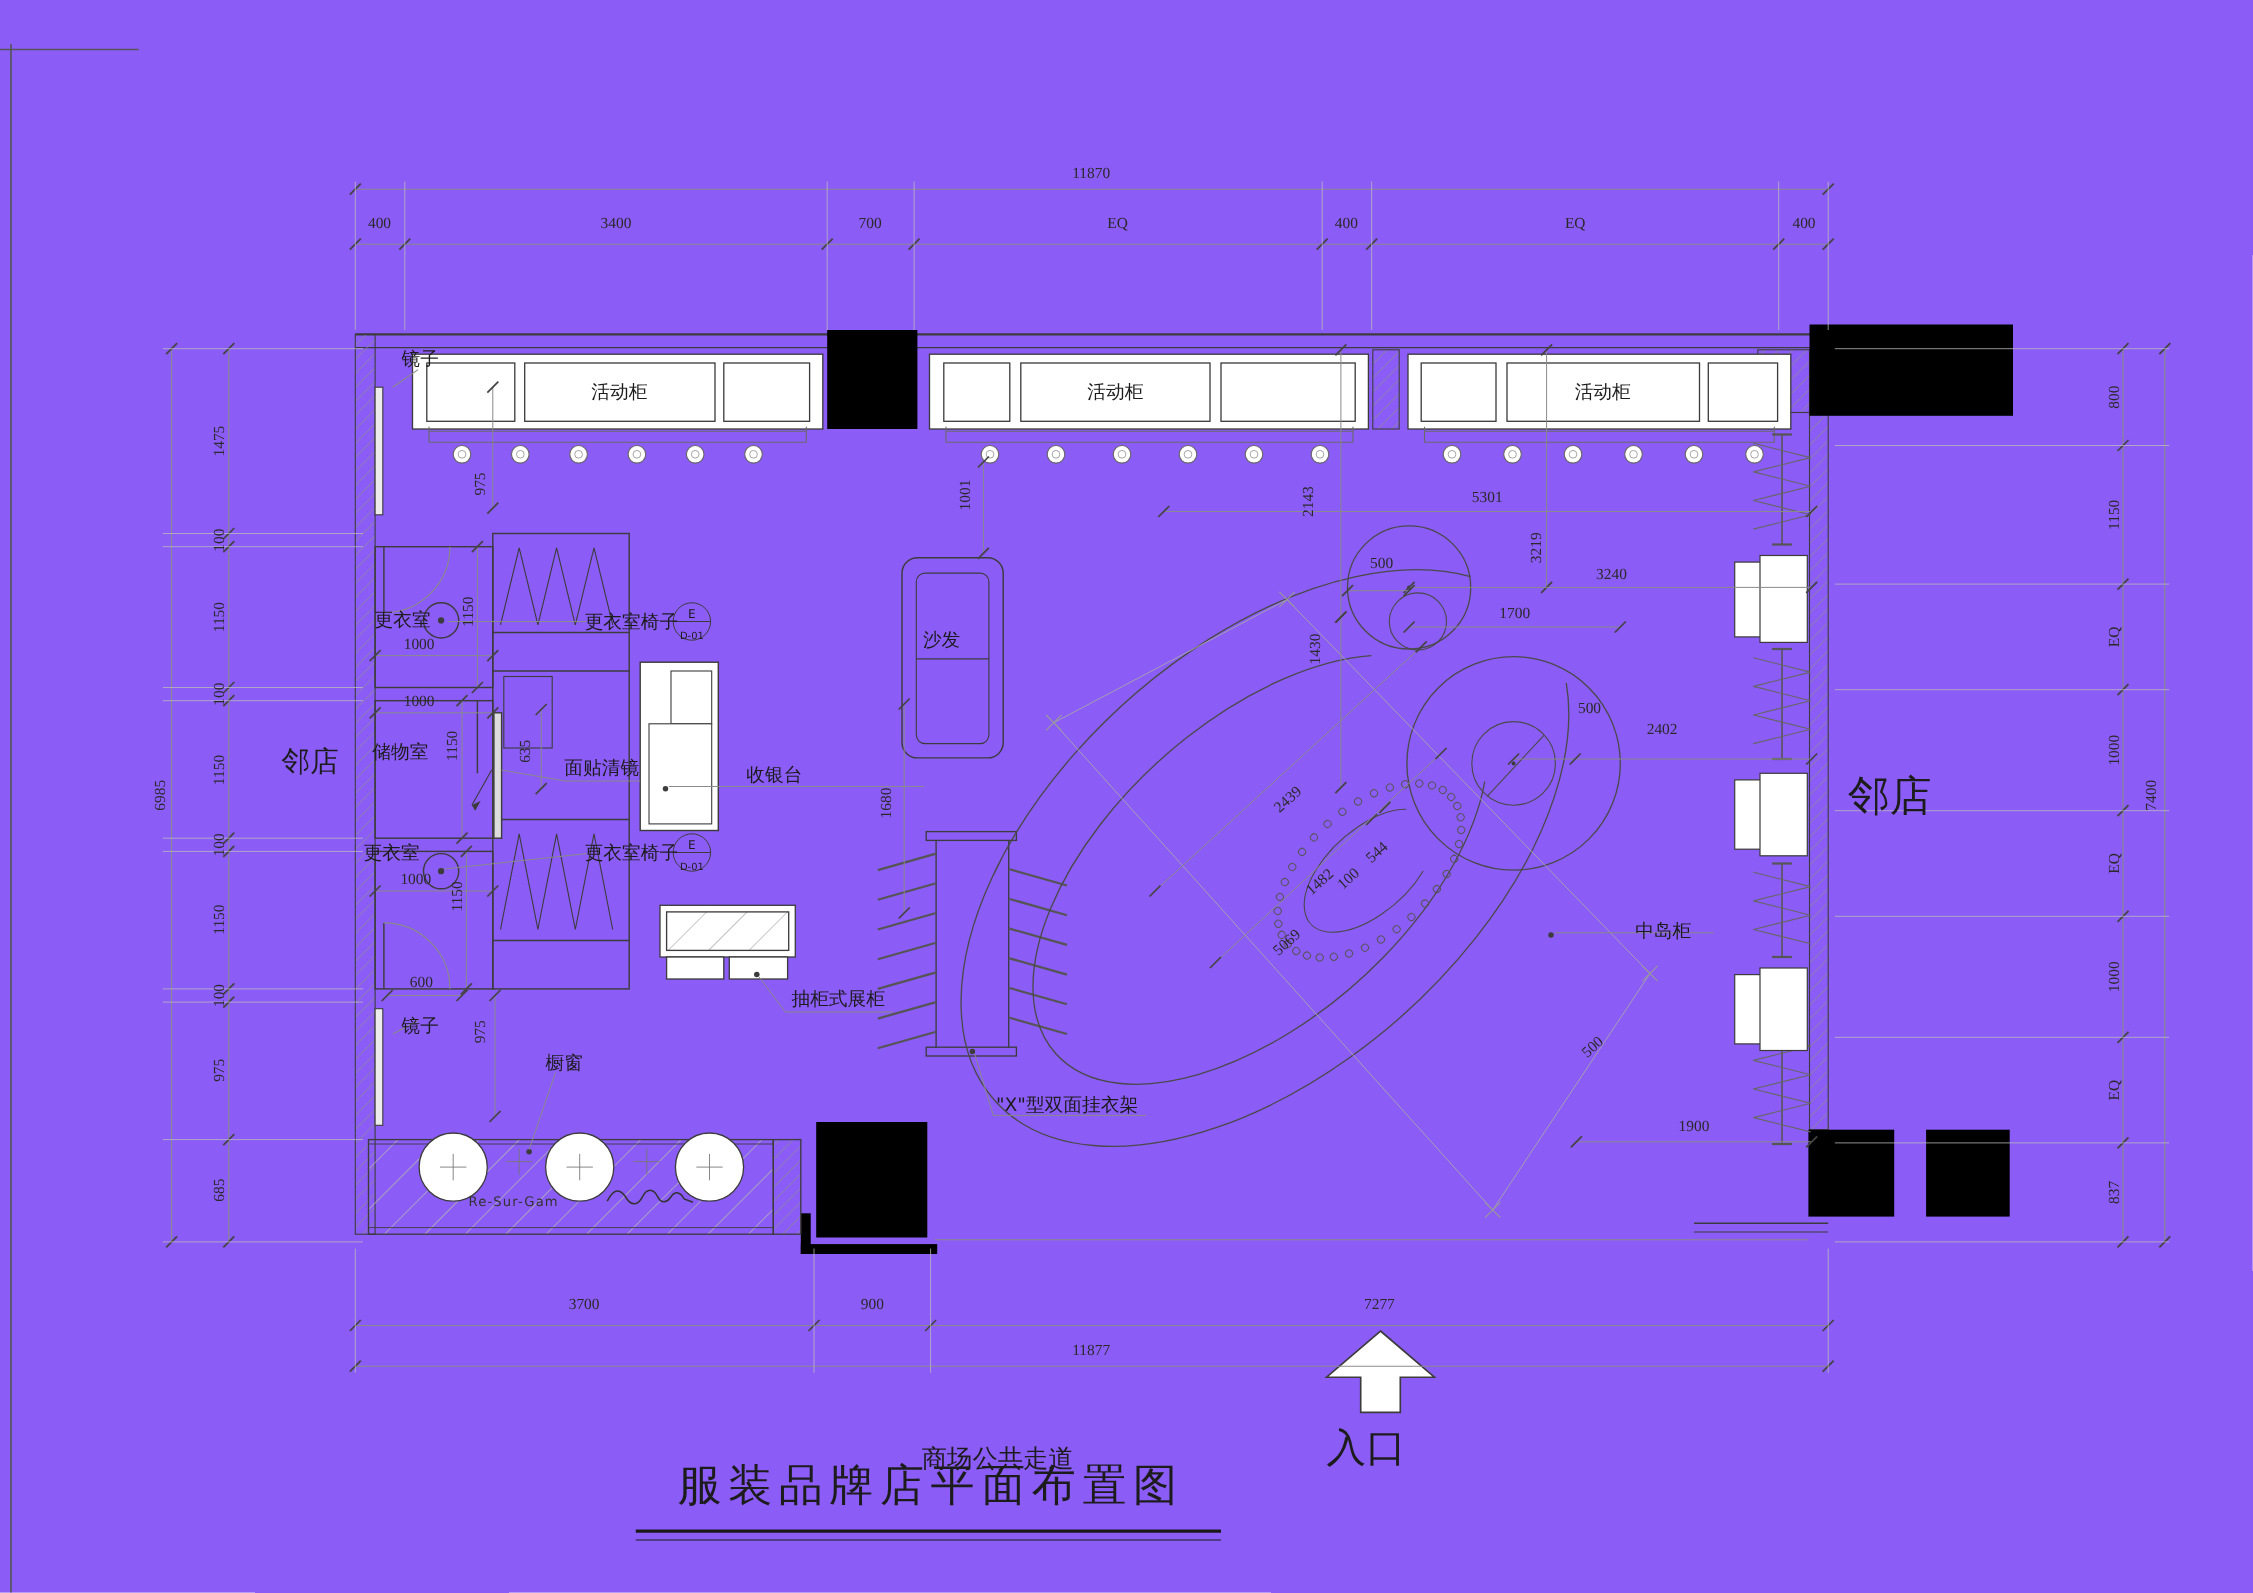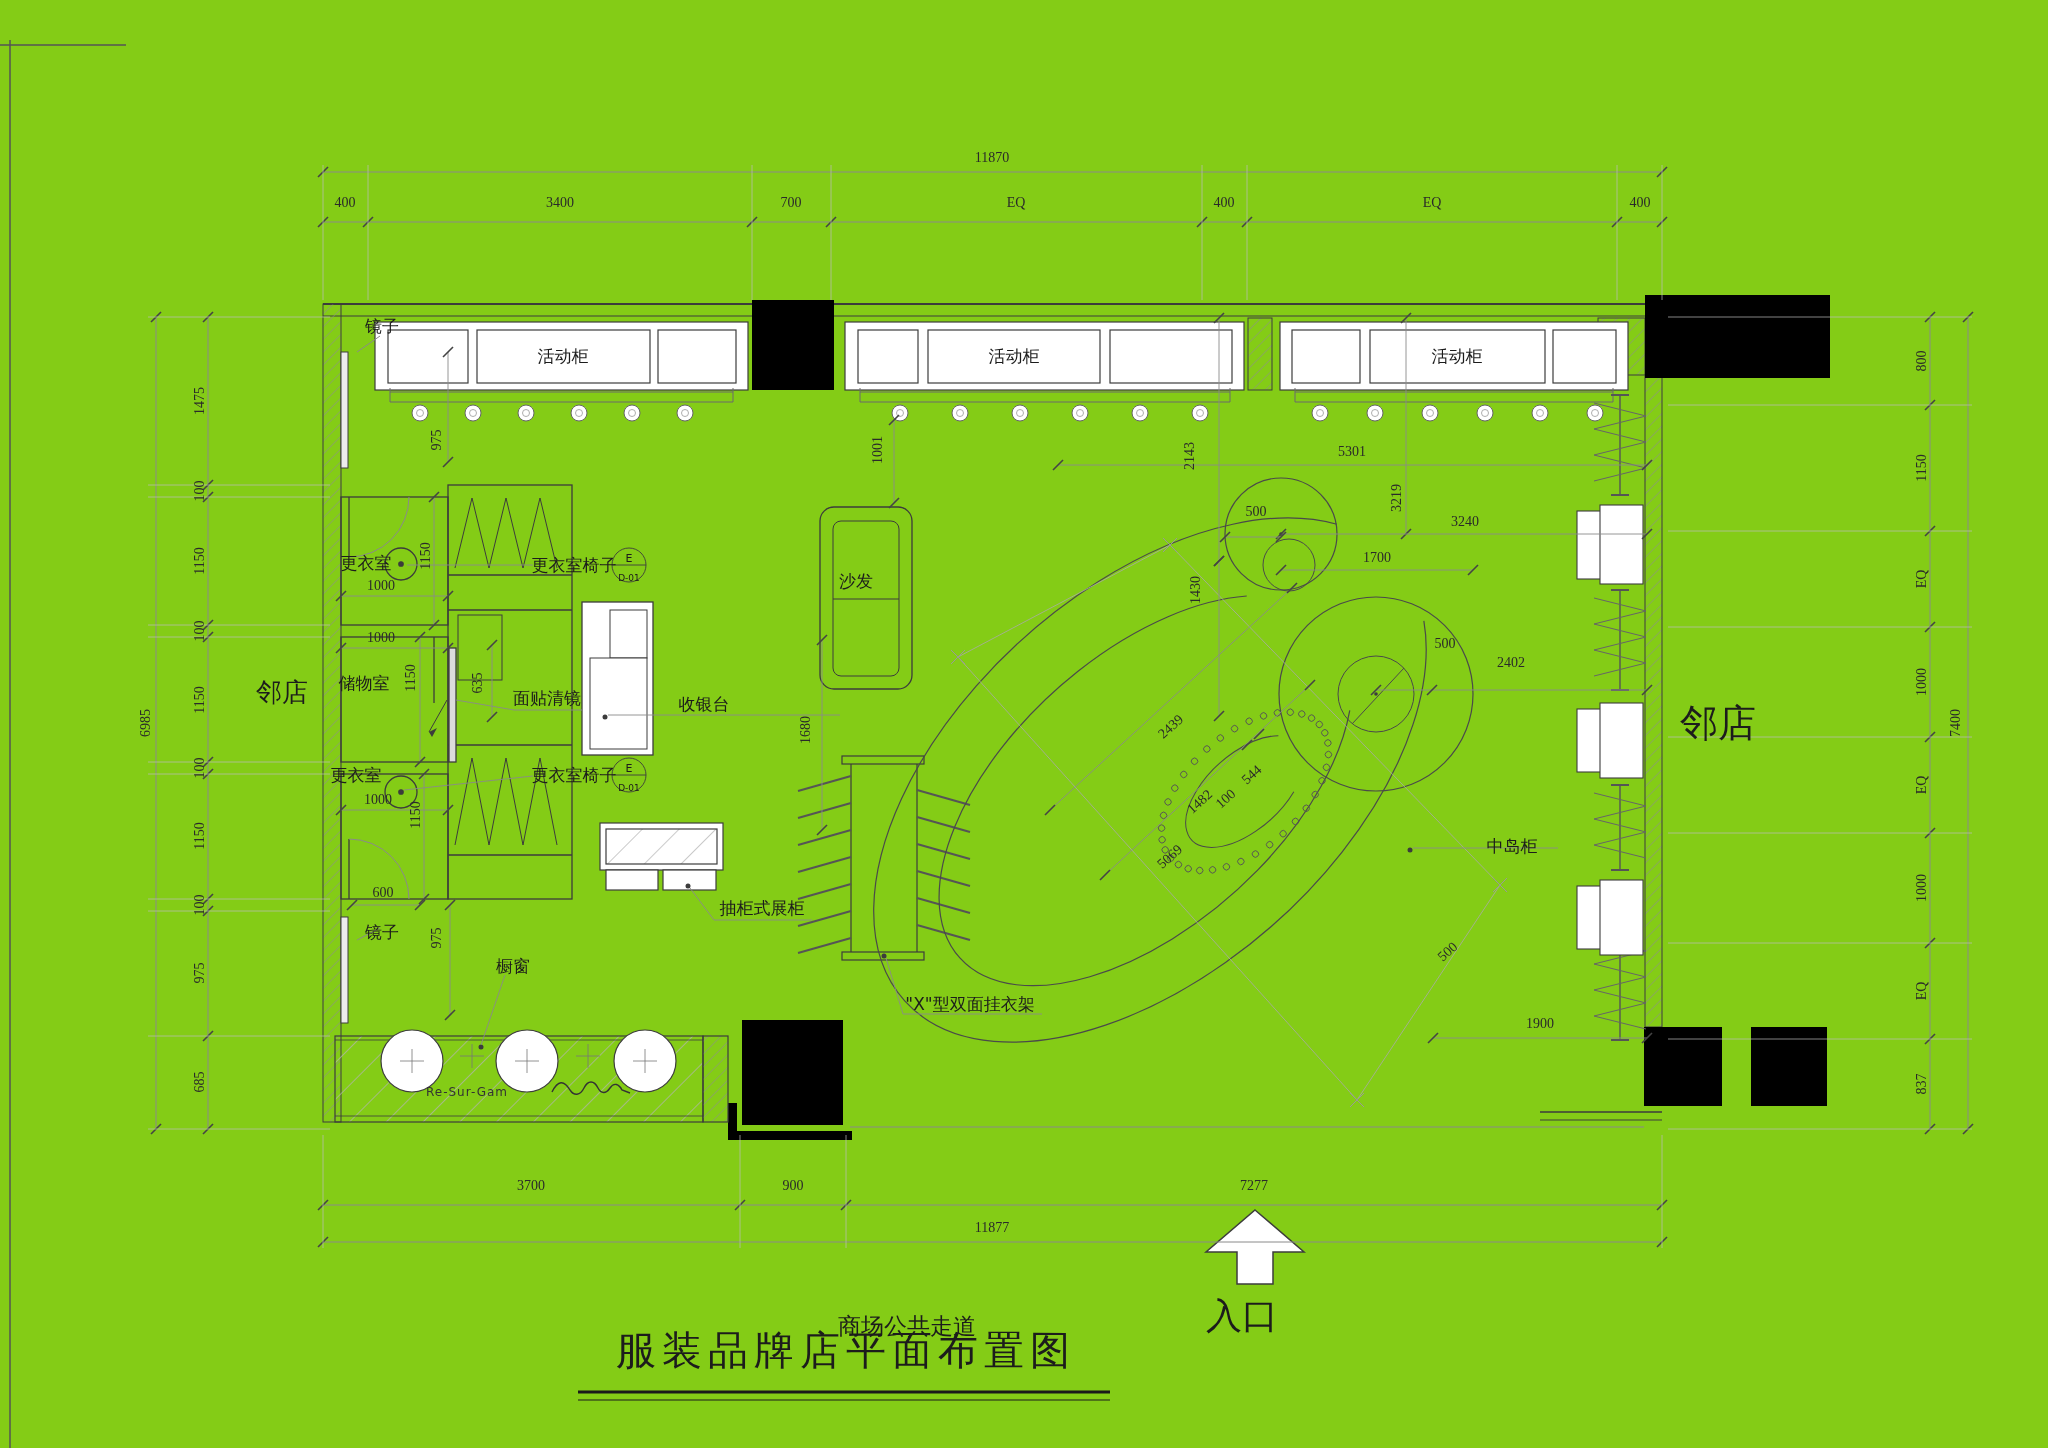--- a/index.html
+++ b/index.html
@@ -1,16 +1,16 @@
 <!DOCTYPE html>
 <html><head>
 <meta charset="utf-8">
 <style>
   html,body{margin:0;padding:0;background:#fff;}
-  #page{position:relative;width:2048px;height:1448px;background:#84cc16;overflow:hidden;
+  #page{position:relative;width:2048px;height:1448px;background:#8b5cf6;overflow:hidden;
         font-family:"DejaVu Sans",sans-serif;}
   svg{position:absolute;left:0;top:0;}
   text{font-family:"DejaVu Sans",sans-serif;fill:#1c1c1c;}
   .num{font-size:14px;font-family:"Liberation Serif","DejaVu Serif",serif;fill:#2a2a2a;}
   .cn{font-size:17px;}
   .cn-big{font-size:38px;}
   .cn-mid{font-size:26px;}
   .cn-corridor{font-size:23px;}
   .cn-entry{font-size:36px;}
   .title-t{font-size:40px;letter-spacing:6px;}

